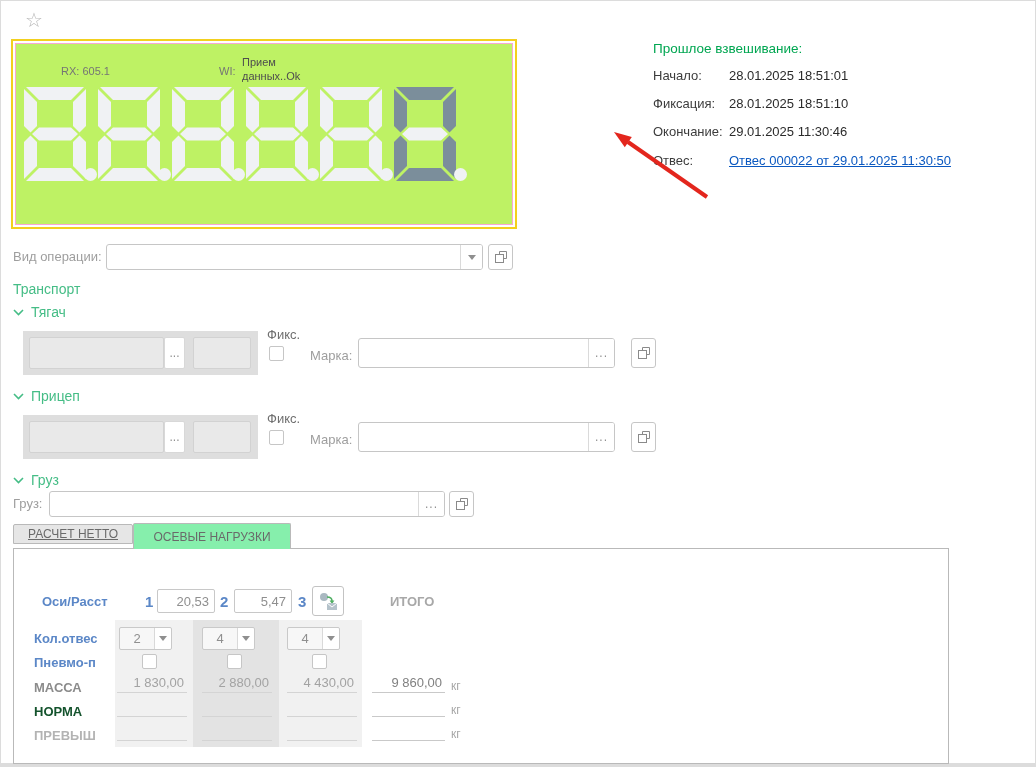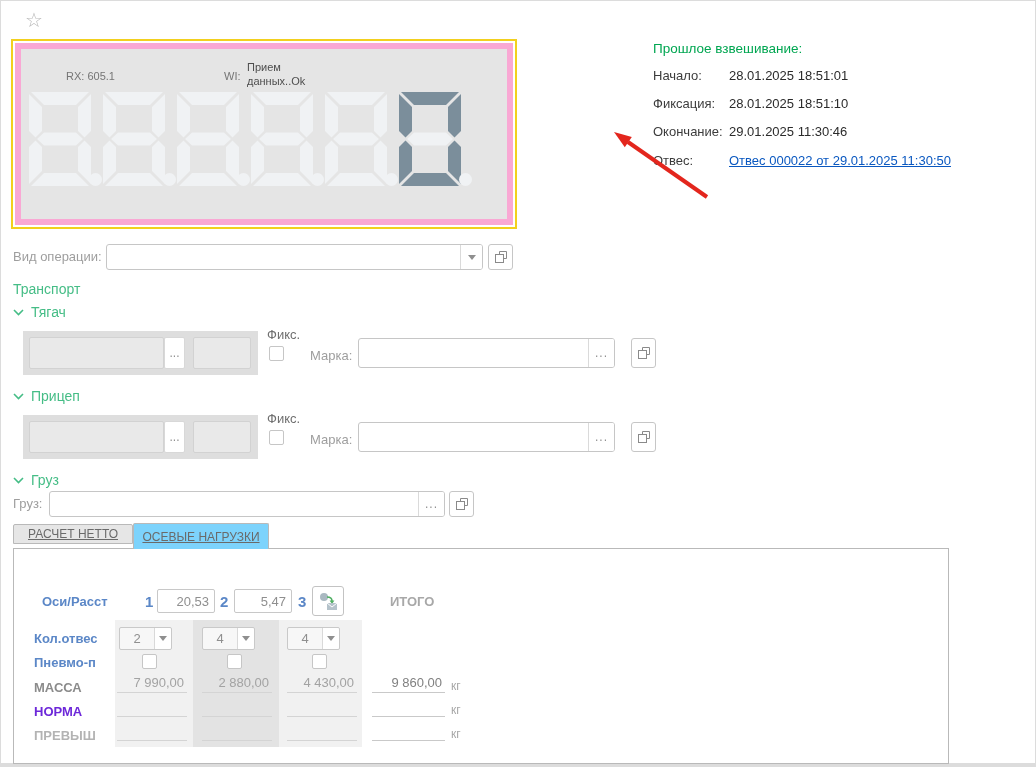--- a/index.html
+++ b/index.html
@@ -11,21 +11,21 @@
   }
   
   .titlebar { position:absolute; left:0; top:0; width:100%; height:37px; background:#fff; }
   .star { position:absolute; left:24px; top:7px; font-size:20px; color:#b9b9b9; cursor:pointer; }
   .title { position:absolute; left:52px; top:9px; font-size:17px; color:#9aa0a4; }
 
   
   .scale-panel { position:absolute; left:10px; top:38px; width:506px; height:190px;
     border:2px solid var(--focus_yellow,#f2d01e); background:#fff; }
   .scale-inner { position:absolute; left:2px; top:2px; right:2px; bottom:2px;
-    border:6px solid #f9a8d4; background:#e5e5e5;padding-left:48px; }
+    border:1px solid #f9a8d4; background:#bef264;padding-left:48px; }
   .rx { position:absolute; left:45px; top:21px; font-size:11px; color:#757575; }
   .wi-lbl { position:absolute; left:203px; top:21px; font-size:11px; color:#757575; }
   .wi-status { position:absolute; left:226px; top:11px; width:86px; font-size:11px;
     line-height:14px; color:#4e4e4e; }
   .segs { position:absolute; left:8px; top:42px; display:flex; }
   .seg-cell { position:relative; width:74px; height:96px; }
   .seg-cell svg { position:absolute; left:0; top:1px; }
   .seg-dot { position:absolute; right:1px; bottom:1px; width:13px; height:13px;
     border-radius:50%; background:var(--seg_ghost,#f0f2f4); }
   .brow { position:absolute; left:0; top:155px; width:100%; height:26px; }
@@ -96,22 +96,22 @@
 
   .cargo-block { position:absolute; left:0; top:471px; width:700px; height:50px; }
   .cargo-lbl { position:absolute; left:12px; top:24px; }
   .cargo-input { position:absolute; left:48px; top:19px; width:396px; height:26px; }
   .cargo-choose { left:448px; top:19px; height:26px; }
 
   
   .tab { position:absolute; font-size:12px; color:#6a6a6a; display:flex; align-items:center;
     justify-content:center; cursor:pointer; border:1px solid #b9b9b9; border-radius:2px 2px 0 0; }
   .tab-inactive { left:12px; top:523px; width:120px; height:20px; background:#e6e6e6;text-decoration:underline; }
-  .tab-active { left:132px; top:522px; width:136px; height:26px; background:#7dd3fc;
-    border-bottom:none; z-index:3;text-decoration:underline; }
+  .tab-active { left:132px; top:522px; width:158px; height:26px; background:#86efac;
+    border-bottom:none; z-index:3; }
 
   
   .panel { position:absolute; left:12px; top:547px; width:936px; height:216px;
     border:1px solid #b9b9b9; background:#fff; z-index:1; }
   .stripe { position:absolute; top:71px; height:127px; }
   .stripe1 { left:101px; width:78px; background:#f1f1f1; }
   .stripe2 { left:179px; width:86px; background:#e3e3e3; }
   .stripe3 { left:265px; width:83px; background:#f1f1f1; }
   .blue-lbl { position:absolute; font-size:13px; font-weight:bold; color:var(--blue_label,#5b87c7); }
   .gray-lbl { position:absolute; font-size:13px; font-weight:bold; }
@@ -378,27 +378,27 @@
           <span class="tri"></span>
         </span>
     </div>
 
     <div class="blue-lbl" style="left:20px; top:106px">Пневмо-п</div>
     <div class="cb pn-cb" style="left:128px"></div>
     <div class="cb pn-cb" style="left:213px"></div>
     <div class="cb pn-cb" style="left:298px"></div>
 
     <div class="gray-lbl" style="left:20px; top:131px; color:#8b8b8b">МАССА</div>
-    <div class="ufield" style="left:103px; top:126px">7 990,00</div>
+    <div class="ufield" style="left:103px; top:126px">1 830,00</div>
     <div class="ufield" style="left:188px; top:126px">2 880,00</div>
     <div class="ufield" style="left:273px; top:126px">4 430,00</div>
     <div class="ufield total" style="left:358px; top:126px">9 860,00</div>
     <span class="kg" style="top:130px">кг</span>
 
-    <div class="gray-lbl" style="left:20px; top:155px; color:#6d28d9">НОРМА</div>
+    <div class="gray-lbl" style="left:20px; top:155px; color:#14532d">НОРМА</div>
     <div class="ufield" style="left:103px; top:150px"></div>
     <div class="ufield" style="left:188px; top:150px"></div>
     <div class="ufield" style="left:273px; top:150px"></div>
     <div class="ufield total" style="left:358px; top:150px"></div>
     <span class="kg" style="top:154px">кг</span>
 
     <div class="gray-lbl" style="left:20px; top:179px; color:#b3b3b3">ПРЕВЫШ</div>
     <div class="ufield" style="left:103px; top:174px"></div>
     <div class="ufield" style="left:188px; top:174px"></div>
     <div class="ufield" style="left:273px; top:174px"></div>

